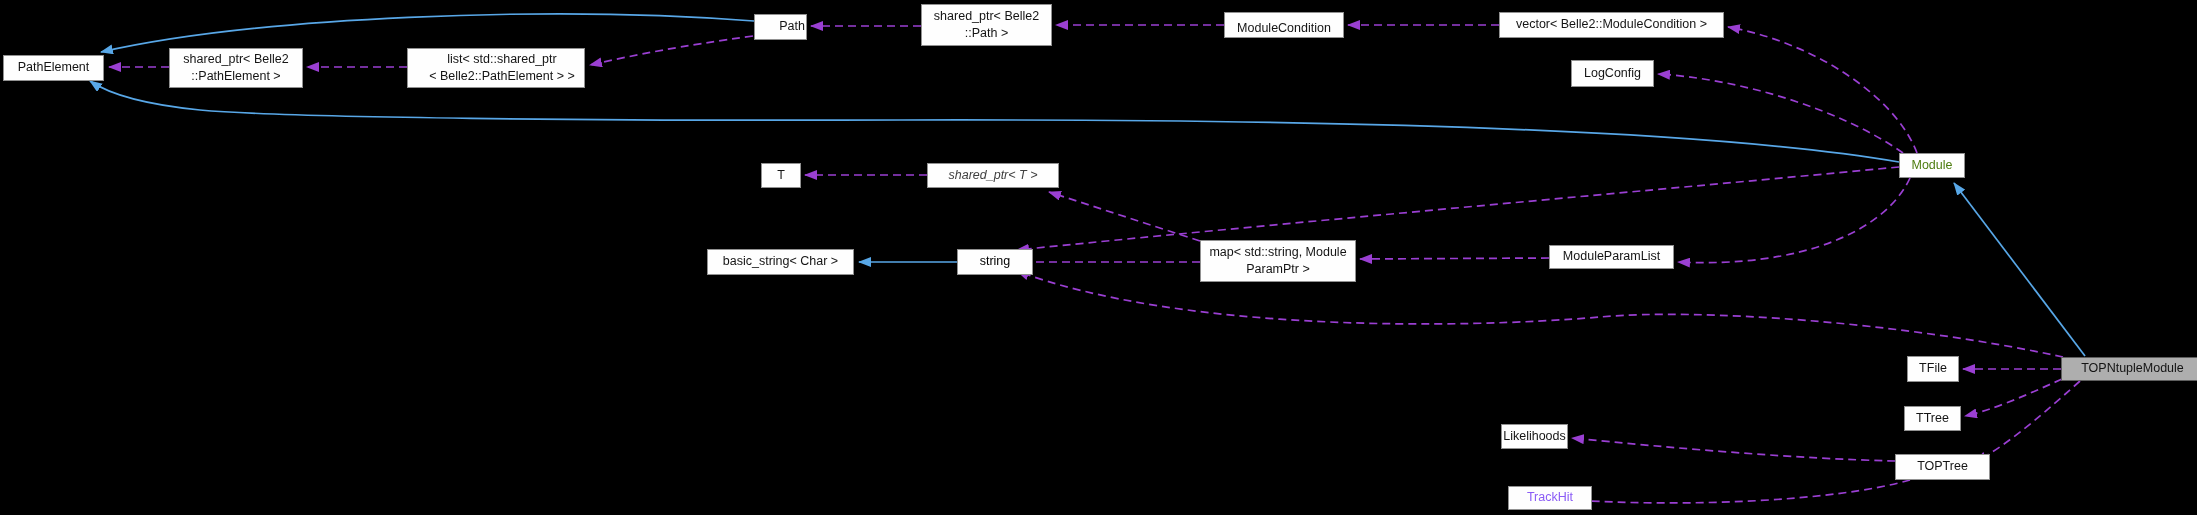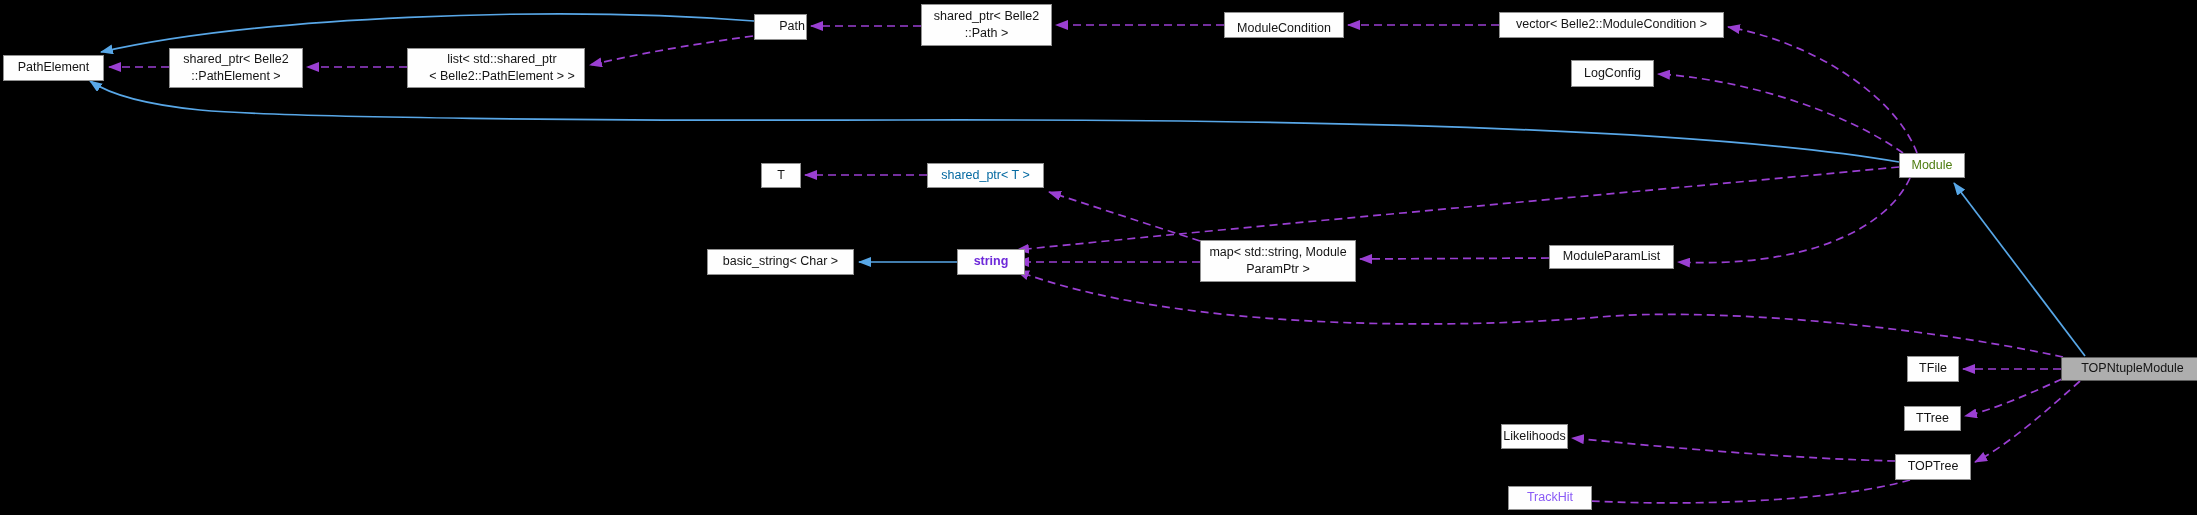--- a/index.html
+++ b/index.html
@@ -82,43 +82,43 @@
     </div>
     <div class="node" style="left: 1571px; top: 60px; width: 83px; height: 27px; background: rgb(254, 254, 254); border: 1.5px solid rgb(145, 145, 145); color: rgb(20, 20, 20);">
       <span class="ln">LogConfig</span>
     </div>
     <div class="node" style="left: 1899px; top: 153px; width: 66px; height: 25px; background: rgb(254, 254, 254); border: 1.5px solid rgb(145, 145, 145); color: #4d7c0f;">
       <span class="ln">Module</span>
     </div>
     <div class="node" style="left: 761px; top: 163px; width: 40px; height: 25px; background: rgb(254, 254, 254); border: 1.5px solid rgb(145, 145, 145); color: rgb(20, 20, 20);">
       <span class="ln">T</span>
     </div>
-    <div class="node" style="left: 927px; top: 163px; width: 117px; height: 25px; background: rgb(254, 254, 254); border: 1.5px solid rgb(145, 145, 145); color: #0369a1;">
+    <div class="node" style="left: 927px; top: 163px; width: 132px; height: 25px; background: rgb(254, 254, 254); border: 1.5px solid rgb(145, 145, 145); color: #404040; font-style: italic;">
       <span class="ln">shared_ptr&lt; T &gt;</span>
     </div>
     <div class="node" style="left: 707px; top: 249px; width: 147px; height: 26px; background: rgb(254, 254, 254); border: 1.5px solid rgb(145, 145, 145); color: rgb(20, 20, 20);">
       <span class="ln">basic_string&lt; Char &gt;</span>
     </div>
-    <div class="node" style="left: 957px; top: 249px; width: 68px; height: 26px; background: rgb(254, 254, 254); border: 1.5px solid rgb(145, 145, 145); color: #6d28d9; font-weight: bold;">
+    <div class="node" style="left: 957px; top: 249px; width: 76px; height: 26px; background: rgb(254, 254, 254); border: 1.5px solid rgb(145, 145, 145); color: #000000;">
       <span class="ln">string</span>
     </div>
     <div class="node" style="left: 1200px; top: 240px; width: 156px; height: 42px; background: rgb(254, 254, 254); border: 1.5px solid rgb(145, 145, 145); color: rgb(20, 20, 20);">
       <span class="ln">map&lt; std::string, Module</span>
       <span class="ln">ParamPtr &gt;</span>
     </div>
     <div class="node" style="left: 1549px; top: 245px; width: 125px; height: 24px; background: rgb(254, 254, 254); border: 1.5px solid rgb(145, 145, 145); color: rgb(20, 20, 20);">
       <span class="ln">ModuleParamList</span>
     </div>
     <div class="node" style="left: 1907px; top: 356px; width: 52px; height: 26px; background: rgb(254, 254, 254); border: 1.5px solid rgb(145, 145, 145); color: rgb(20, 20, 20);">
       <span class="ln">TFile</span>
     </div>
     <div class="node" style="left: 1904px; top: 406px; width: 57px; height: 25px; background: rgb(254, 254, 254); border: 1.5px solid rgb(145, 145, 145); color: rgb(20, 20, 20);">
       <span class="ln">TTree</span>
     </div>
-    <div class="node" style="left: 1895px; top: 454px; width: 76px; height: 26px; background: rgb(254, 254, 254); border: 1.5px solid rgb(145, 145, 145); color: rgb(20, 20, 20);">
+    <div class="node" style="left: 1895px; top: 454px; width: 95px; height: 26px; background: rgb(254, 254, 254); border: 1.5px solid rgb(145, 145, 145); color: rgb(20, 20, 20);">
       <span class="ln">TOPTree</span>
     </div>
     <div class="node" style="left: 1501px; top: 424px; width: 67px; height: 25px; background: rgb(254, 254, 254); border: 1.5px solid rgb(145, 145, 145); color: rgb(20, 20, 20);">
       <span class="ln">Likelihoods</span>
     </div>
     <div class="node" style="left: 1508px; top: 486px; width: 84px; height: 24px; background: rgb(254, 254, 254); border: 1.5px solid rgb(145, 145, 145); color: #8b5cf6;">
       <span class="ln">TrackHit</span>
     </div>
     <div class="node" style="left: 2061px; top: 357px; width: 143px; height: 24px; background: rgb(174, 174, 174); border: 1.5px solid rgb(94, 94, 94); color: rgb(20, 20, 20);">
       <span class="ln">TOPNtupleModule</span>

